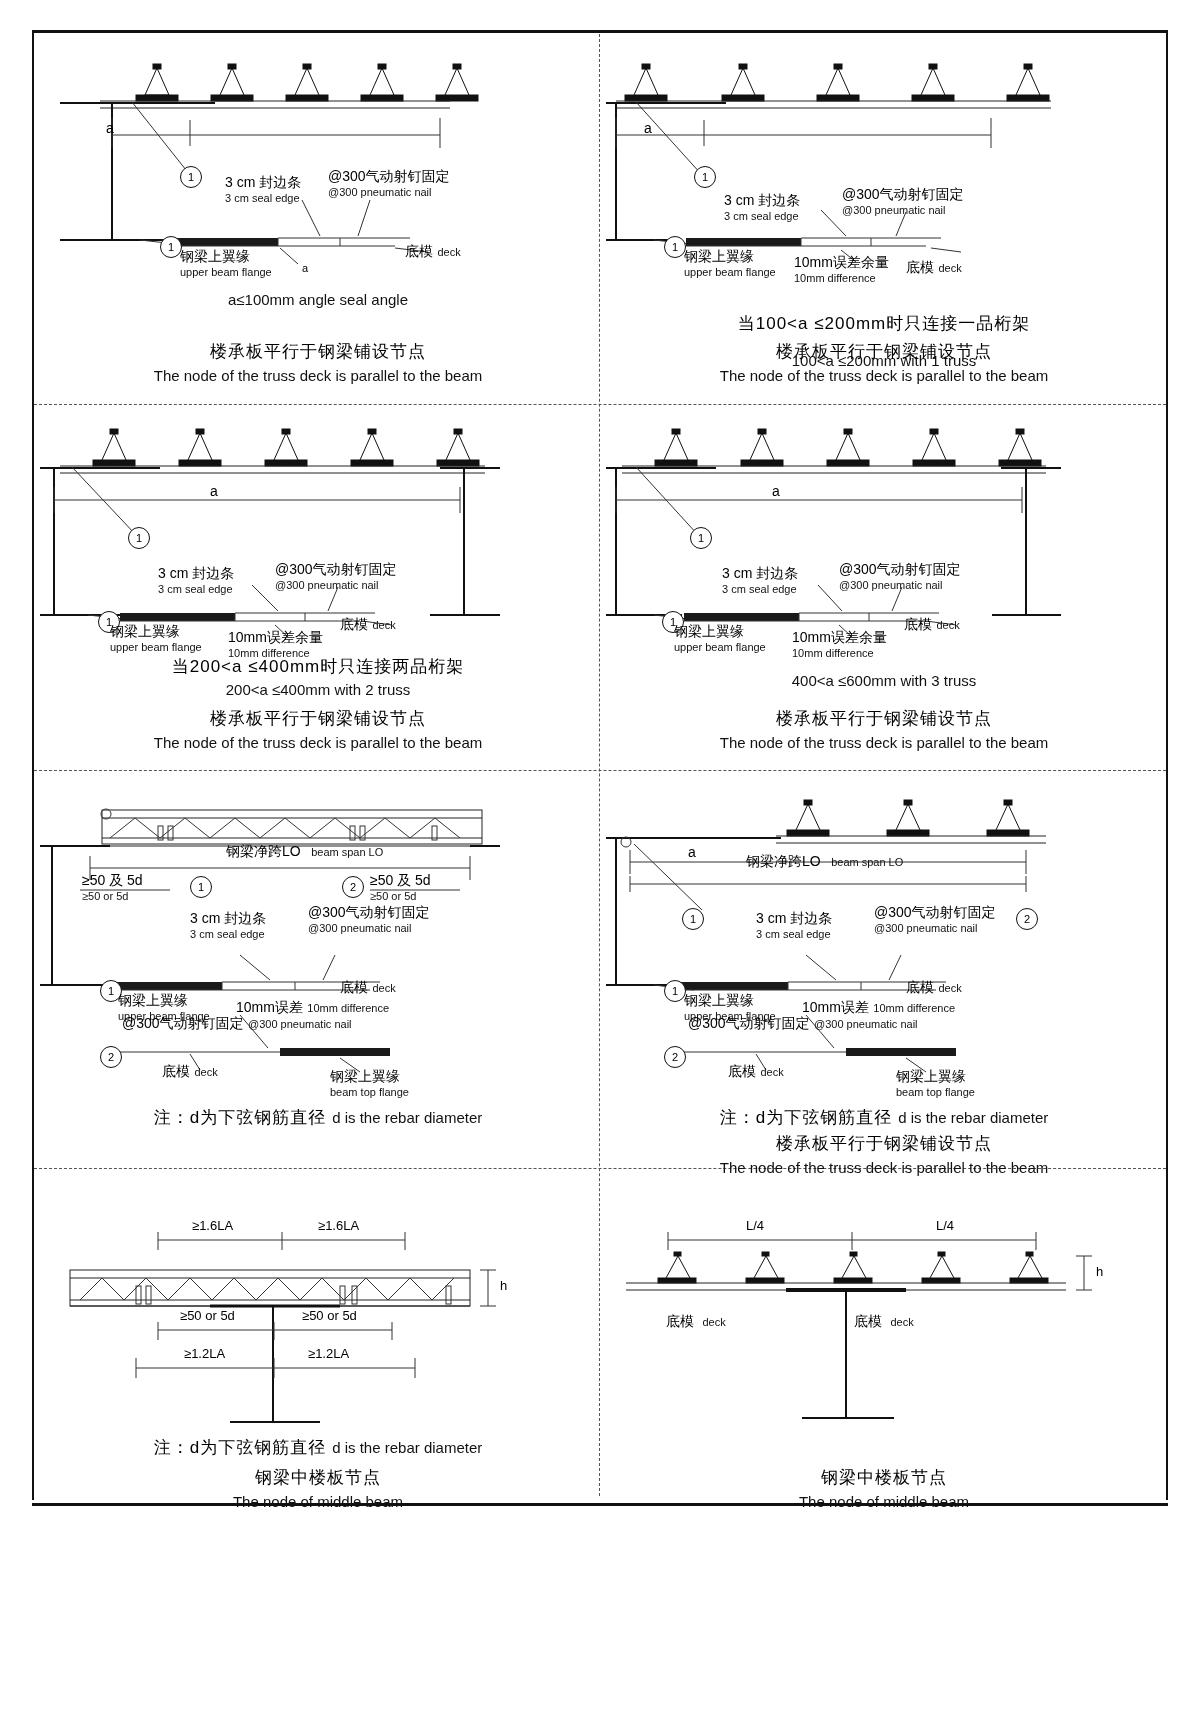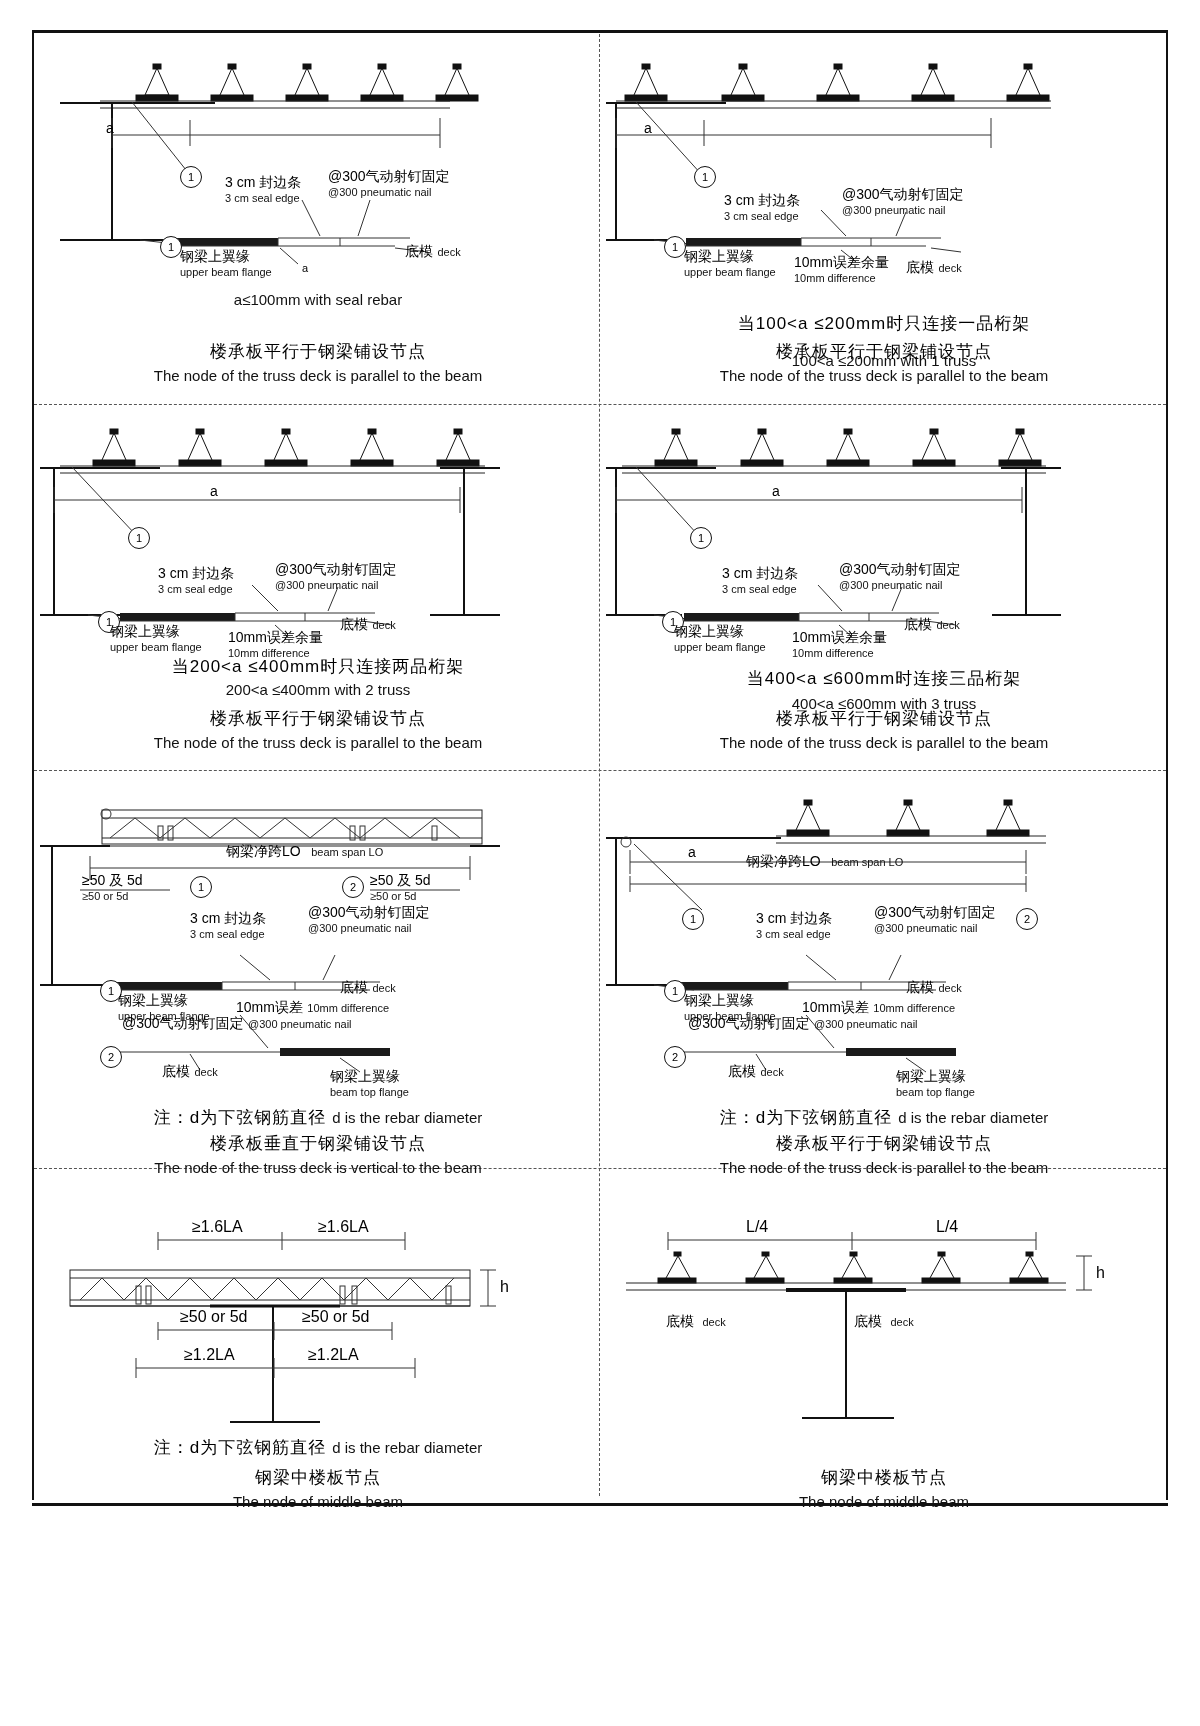--- a/index.html
+++ b/index.html
@@ -12,21 +12,21 @@
   .hdiv{position:absolute;left:34px;width:1132px;border-top:1px dashed #555;}
 
   .cell{position:absolute;}
   .cap{position:absolute;width:100%;text-align:center;}
   .cap .cn{font-size:17px;letter-spacing:1px;}
   .cap .en{font-size:15px;margin-top:4px;}
 
   .lbl{position:absolute;white-space:nowrap;}
   .cn{font-size:14px;}
   .en{font-size:11px;color:#111;}
-  .cn-s{font-size:16px;text-align:right;}
+  .cn-s{font-size:13px;text-align:right;}
   .bubble{position:absolute;width:20px;height:20px;border:1px solid #111;border-radius:50%;font-size:11px;line-height:20px;text-align:center;background:#fff;}
   svg{position:absolute;top:0;left:0;overflow:visible;}
 </style>
 </head>
 <body>
 
 <div id="page">
 
   <div class="frame"></div>
   <div class="frame-side-l"></div>
@@ -112,21 +112,21 @@
       <div class="cn">钢梁上翼缘</div>
       <div class="en">upper beam flange</div>
     </div>
     <div class="lbl" style="left:365px;top:202px">
       <span class="cn">底模</span>
       <span class="en">deck</span>
     </div>
     <div class="lbl cn" style="left:262px;top:222px;font-size:11px">a</div>
 
     <div class="cap" style="top:248px">
-      <div class="en" style="margin-top:3px">a≤100mm with seal rebar</div>
+      <div class="en" style="margin-top:3px">a≤100mm angle seal angle</div>
     </div>
     <div class="cap" style="top:300px">
       <div class="cn">楼承板平行于钢梁铺设节点</div>
       <div class="en">The node of the truss deck is parallel to the beam</div>
     </div>
   </div>
 
   <div class="cell" style="left:606px;top:40px;width:556px;height:360px">
     <svg width="556" height="360">
       <g stroke="#111" fill="none" stroke-width="1">
@@ -376,21 +376,20 @@
     <div class="lbl" style="left:186px;top:214px">
       <div class="cn">10mm误差余量</div>
       <div class="en">10mm difference</div>
     </div>
     <div class="lbl" style="left:298px;top:200px">
       <span class="cn">底模</span>
       <span class="en">deck</span>
     </div>
 
     <div class="cap" style="top:252px">
-      <div class="cn">当400&lt;a ≤600mm时连接三品桁架</div>
       <div class="en" style="margin-top:5px">400&lt;a ≤600mm with 3 truss</div>
     </div>
     <div class="cap" style="top:292px">
       <div class="cn">楼承板平行于钢梁铺设节点</div>
       <div class="en">The node of the truss deck is parallel to the beam</div>
     </div>
   </div>
 
   <div class="cell" style="left:40px;top:790px;width:556px;height:375px">
     <svg width="556" height="375">
@@ -483,24 +482,20 @@
       <span class="cn">底模</span>
       <span class="en">deck</span>
     </div>
     <div class="lbl" style="left:290px;top:278px">
       <div class="cn">钢梁上翼缘</div>
       <div class="en">beam top flange</div>
     </div>
 
     <div class="cap" style="top:316px">
       <div><span class="cn">注：d为下弦钢筋直径</span><span class="en" style="margin-left:6px">d is the rebar diameter</span></div>
-    </div>
-    <div class="cap" style="top:342px">
-      <div class="cn">楼承板垂直于钢梁铺设节点</div>
-      <div class="en">The node of the truss deck is vertical to the beam</div>
     </div>
   </div>
 
   <div class="cell" style="left:606px;top:790px;width:556px;height:375px">
     <svg width="556" height="375">
       <g stroke="#111" fill="none" stroke-width="1">
         <g>
             <path d="M190,40 L202,14 L214,40"></path>
             <rect x="181" y="40" width="42" height="6" fill="#111"></rect>
             <rect x="198" y="10" width="8" height="5" fill="#111"></rect>

